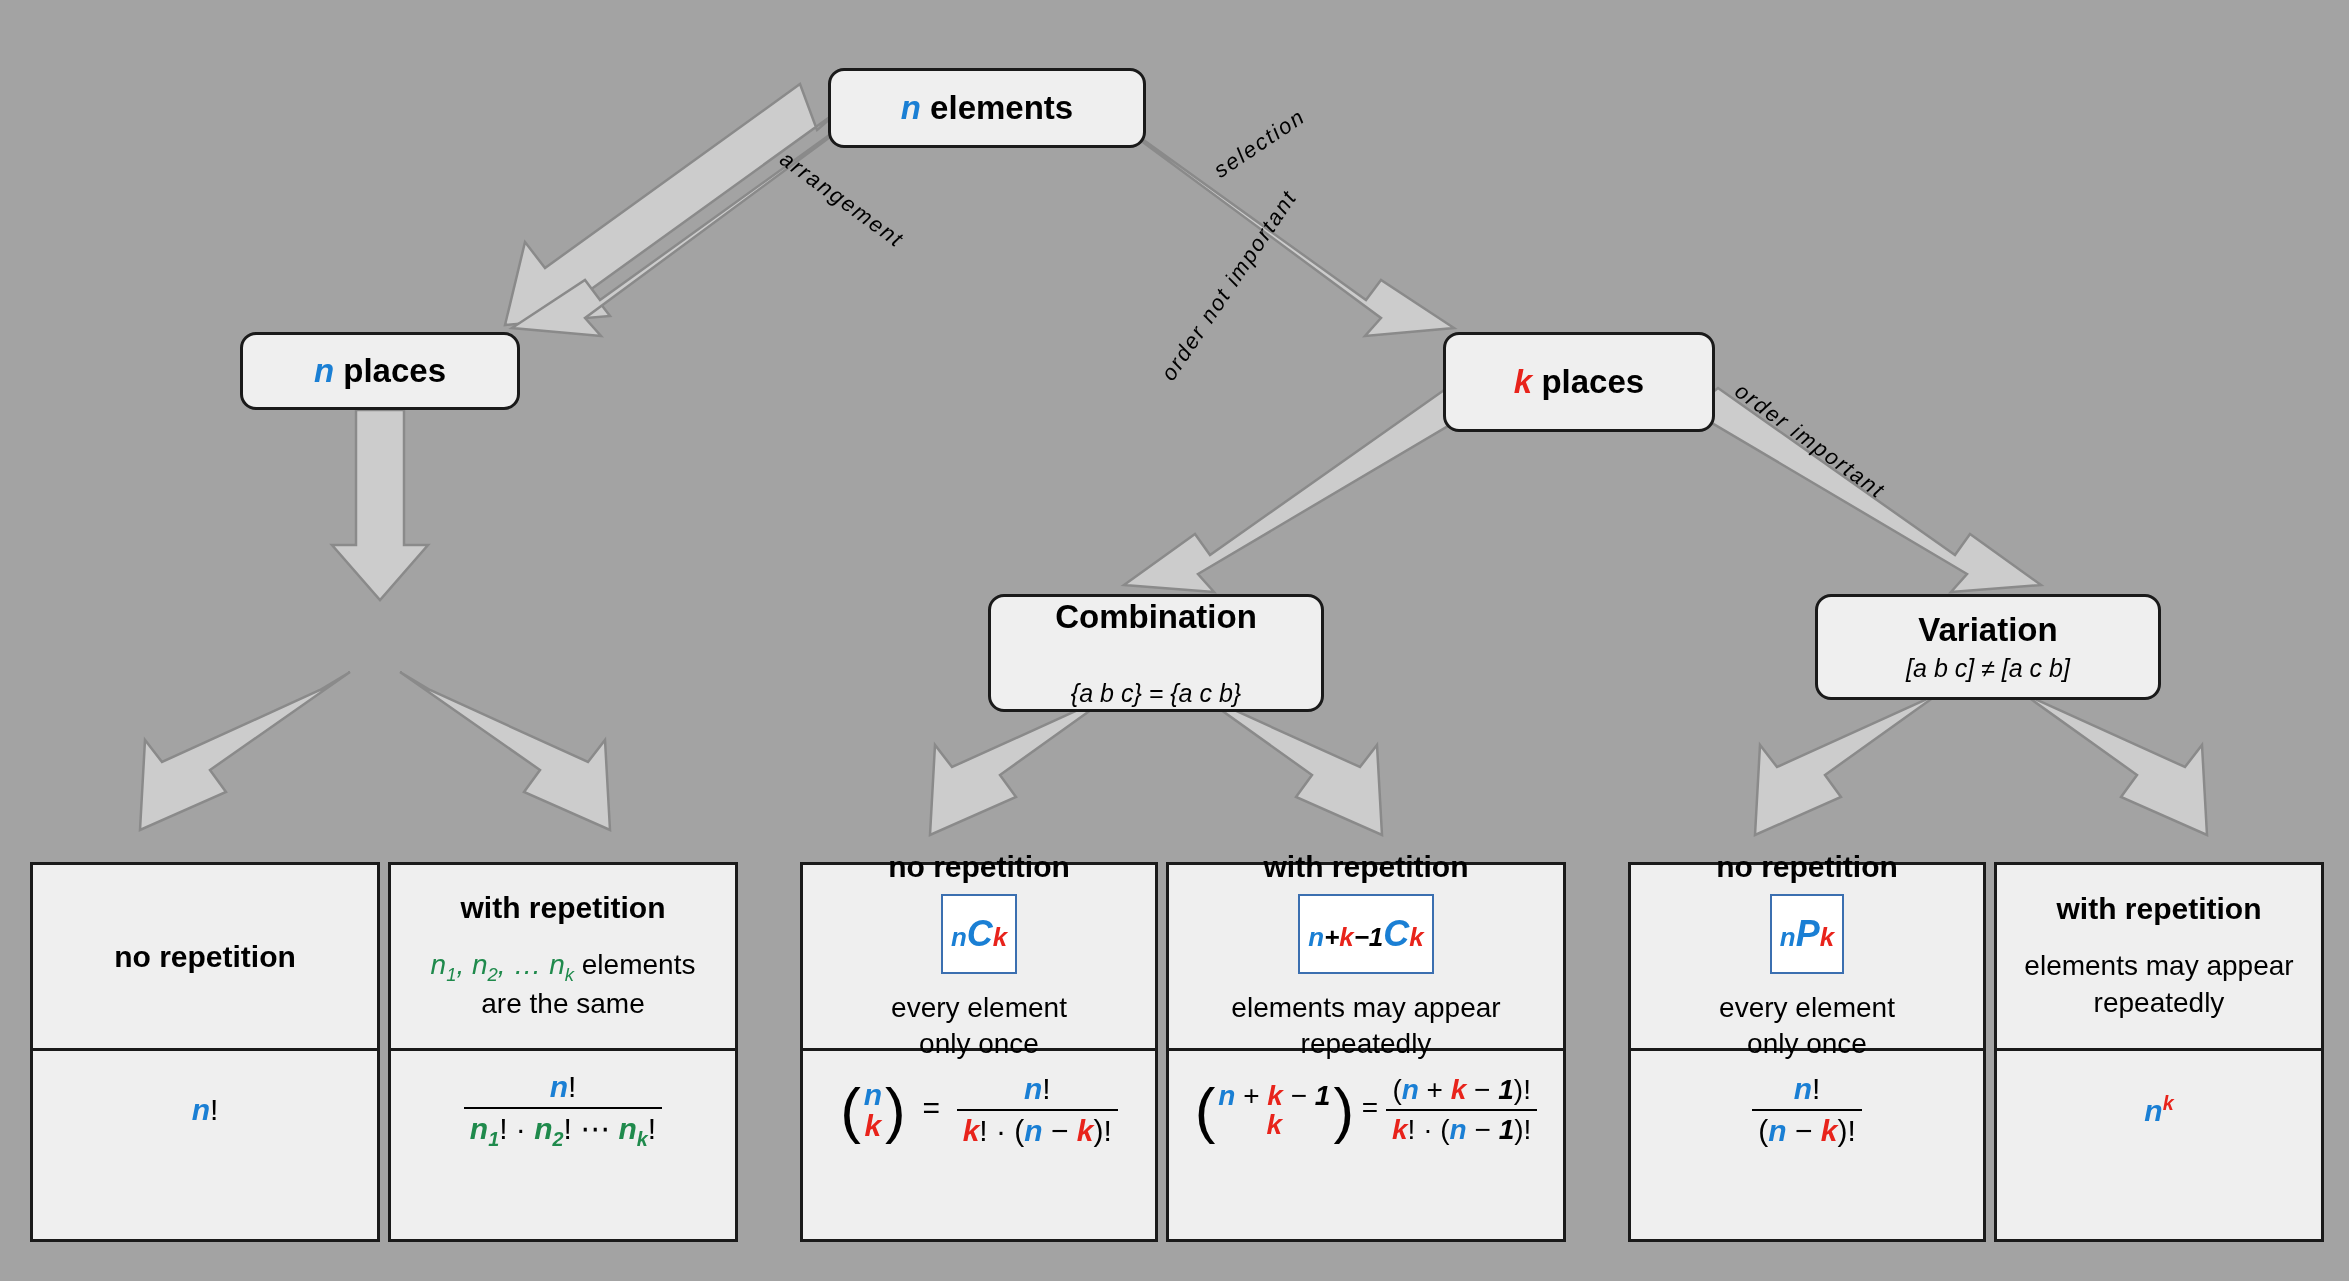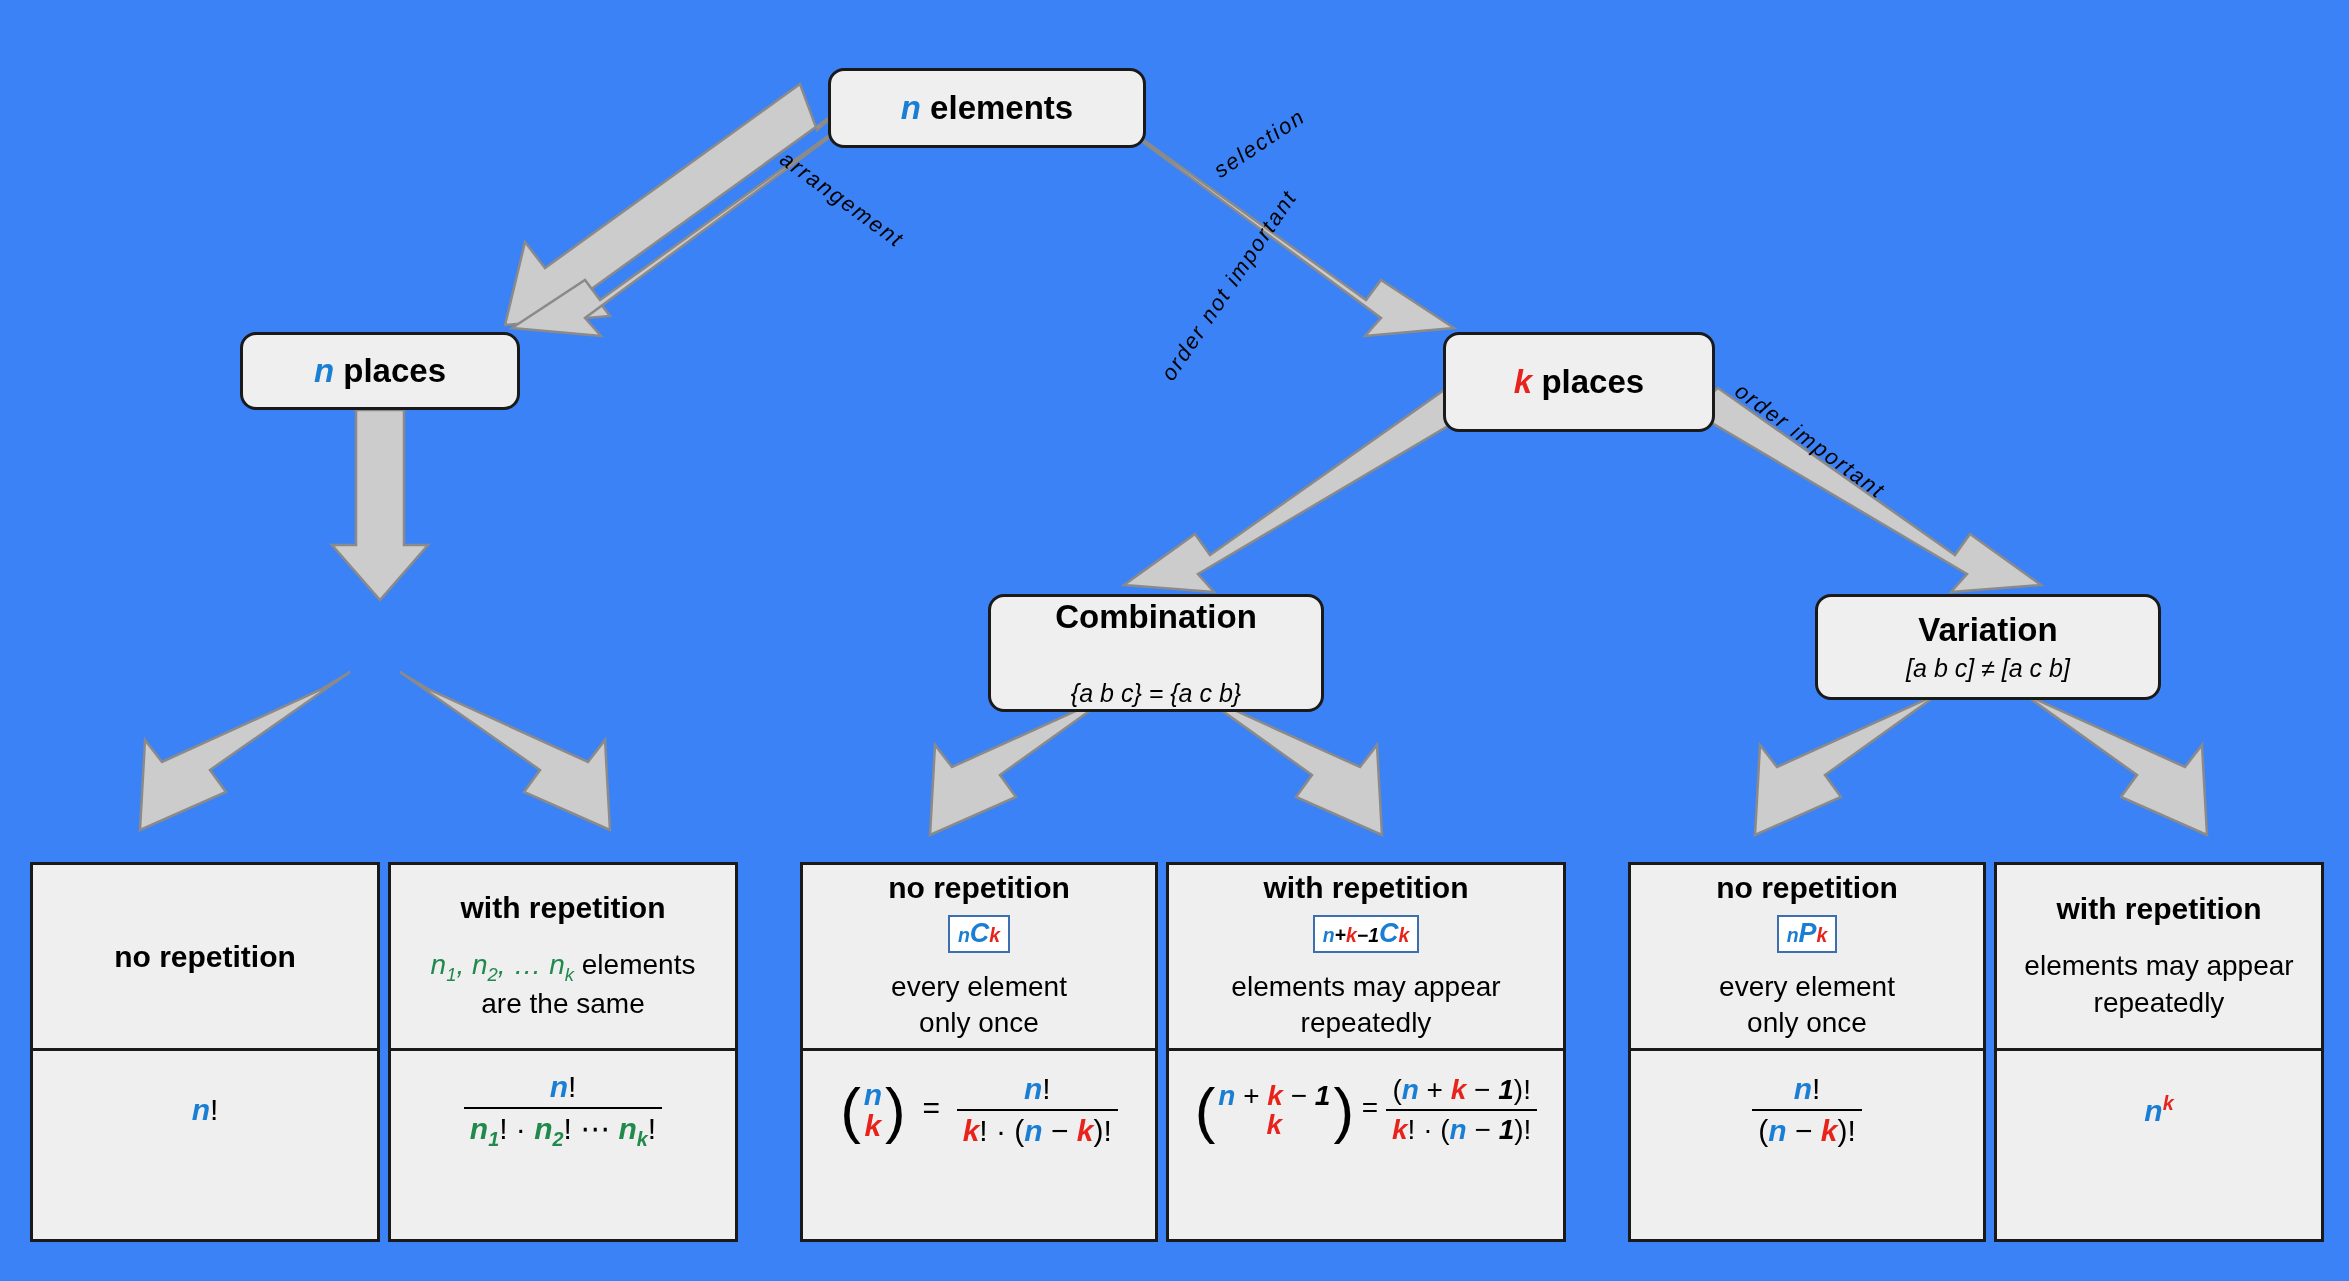--- a/index.html
+++ b/index.html
@@ -9,21 +9,21 @@
   }
   body {
     font-family: "Liberation Sans", sans-serif;
     color: #000000;
   }
   #stage {
     position: relative;
     width: 2349px;
     height: 1281px;
     overflow: hidden;
-    background: #3b82f6;
+    background: #a3a3a3;
   }
   svg.arrows {
     position: absolute;
     left: 0; top: 0;
     width: 2349px;
     height: 1281px;
     pointer-events: none;
   }
   .node {
     position: absolute;
@@ -93,22 +93,22 @@
   }
   .leaf .head {
     font-size: 30px;
     font-weight: bold;
     white-space: nowrap;
   }
   .leaf .formula-badge {
     margin-top: 10px;
     border: 2px solid #3b6fb0;
     background: #ffffff;
-    padding: 2px 8px;
-    font-size: 27px;
+    padding: 18px 8px;
+    font-size: 36px;
     line-height: 1.1;
     white-space: nowrap;
   }
   .leaf .desc {
     font-size: 28px;
     line-height: 1.3;
     margin-top: 22px;
   }
   .leaf .desc.tight { margin-top: 16px; }
   .leaf .math {

